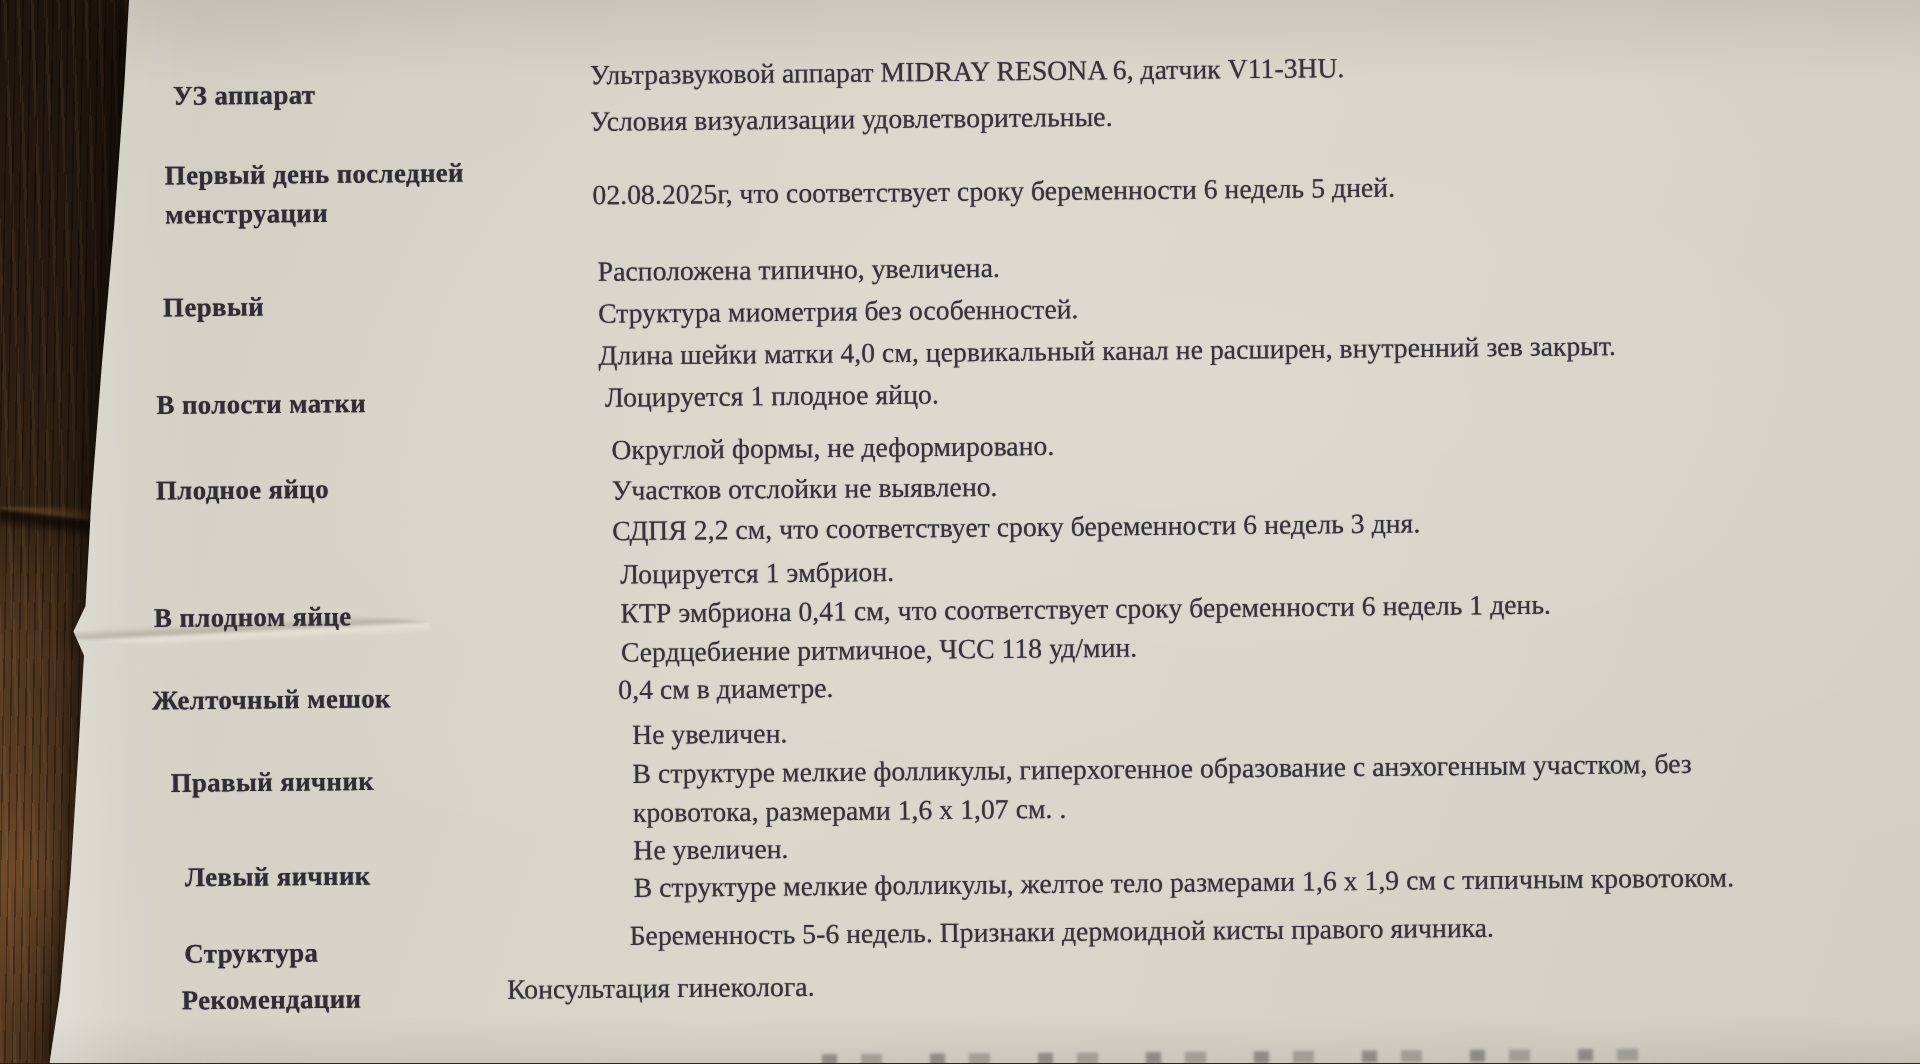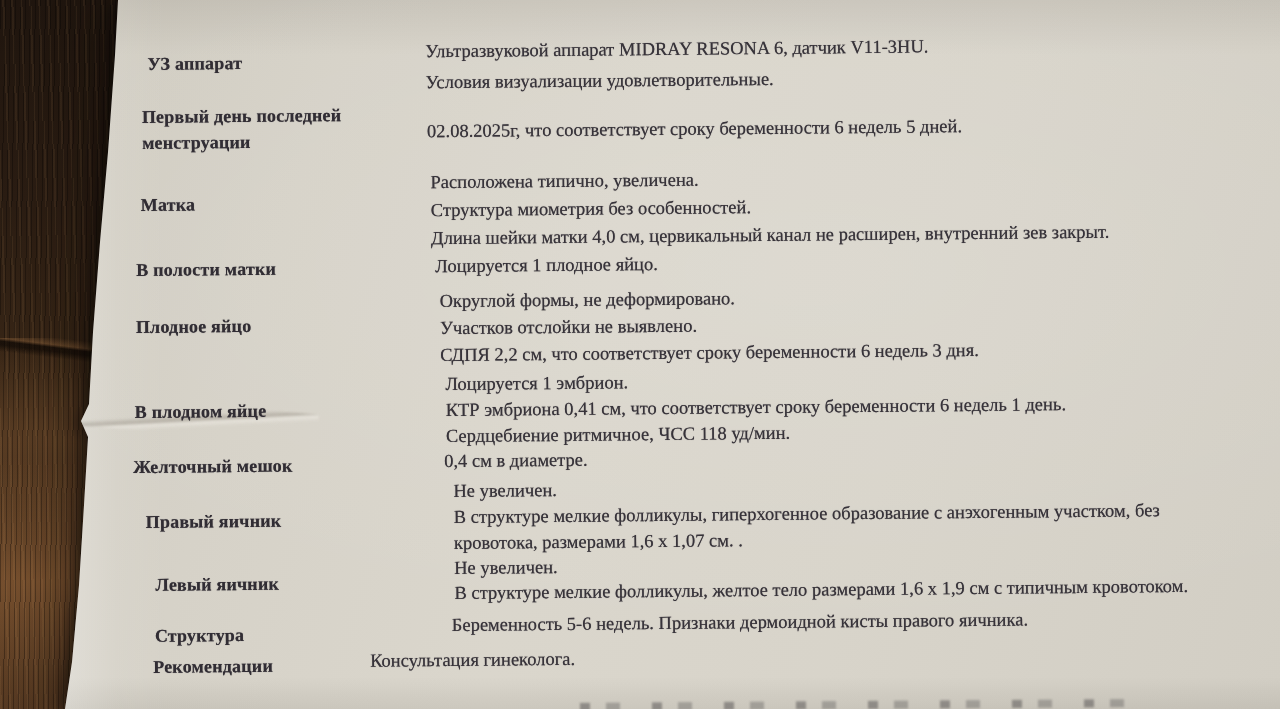--- a/index.html
+++ b/index.html
@@ -26,21 +26,21 @@
     filter:drop-shadow(-6px 3px 7px rgba(8,6,4,0.55)) drop-shadow(-16px 8px 22px rgba(8,6,4,0.35));}
   .paper{position:absolute;inset:0;
     clip-path:polygon(86px 0px,1280px 0px,1280px 709px,33px 709px,40px 662px,
       47px 585px,52px 505px,56px 437px,49px 421px,57px 404px,61px 332px,
       68px 242px,76px 152px,83px 55px);
     background:
       linear-gradient(90deg, rgba(255,255,255,0.30) 30px, rgba(255,255,255,0.07) 85px, rgba(255,255,255,0) 135px),
       linear-gradient(180deg, rgba(70,62,52,0.10), rgba(70,62,52,0) 55px),
       linear-gradient(0deg, rgba(60,55,45,0.09), rgba(60,55,45,0) 32px),
       radial-gradient(120% 90% at 62% 38%, rgba(255,255,255,0.10), rgba(255,255,255,0) 60%),
-      linear-gradient(107deg,#cfcbc0 0%,#d6d2c8 22%,#dad6cc 45%,#d8d4ca 68%,#d2cec4 100%); margin-left: 32px;}
+      linear-gradient(107deg,#cfcbc0 0%,#d6d2c8 22%,#dad6cc 45%,#d8d4ca 68%,#d2cec4 100%);}
   .crease{position:absolute;left:46px;top:406px;width:240px;height:28px;
     background:linear-gradient(173deg, rgba(0,0,0,0) 40%, rgba(118,110,98,0.35) 49%,
                rgba(246,243,236,0.50) 54%, rgba(0,0,0,0) 63%);
     filter:blur(1px);transform:rotate(4deg);}
 
   
   .doc{position:absolute;inset:0;transform:rotate(-0.55deg);transform-origin:420px 340px;
        color:#37333a;text-shadow:0 0 0.7px rgba(48,44,50,0.75);}
   .row{position:absolute;left:0;width:1280px;}
   .row-label{position:absolute;font-weight:700;font-size:18px;letter-spacing:0.2px;
@@ -74,21 +74,21 @@
               <div class="vline">Условия визуализации удовлетворительные.</div>
             </div>
           </div>
           <div class="row" style="top: 101px;">
             <div class="row-label wrap" style="left: 112px; top: 0px; width: 232px;">Первый день последней менструации</div>
             <div class="row-values" style="left: 397px; top: 17px; line-height: 26px;">
               <div class="vline">02.08.2025г, что соответствует сроку беременности 6 недель 5 дней.</div>
             </div>
           </div>
           <div class="row" style="top: 168px;">
-            <div class="row-label" style="left: 110px; top: 21px;">Матка</div>
+            <div class="row-label" style="left: 110px; top: 21px;">Первый</div>
             <div class="row-values" style="left: 400px; top: 0px; line-height: 28px;">
               <div class="vline">Расположена типично, увеличена.</div>
               <div class="vline">Структура миометрия без особенностей.</div>
               <div class="vline">Длина шейки матки 4,0 см, цервикальный канал не расширен, внутренний зев закрыт.</div>
             </div>
           </div>
           <div class="row" style="top: 252px;">
             <div class="row-label" style="left: 105px; top: 2px;">В полости матки</div>
             <div class="row-values" style="left: 404px; top: 0px; line-height: 28px;">
               <div class="vline">Лоцируется 1 плодное яйцо.</div>

